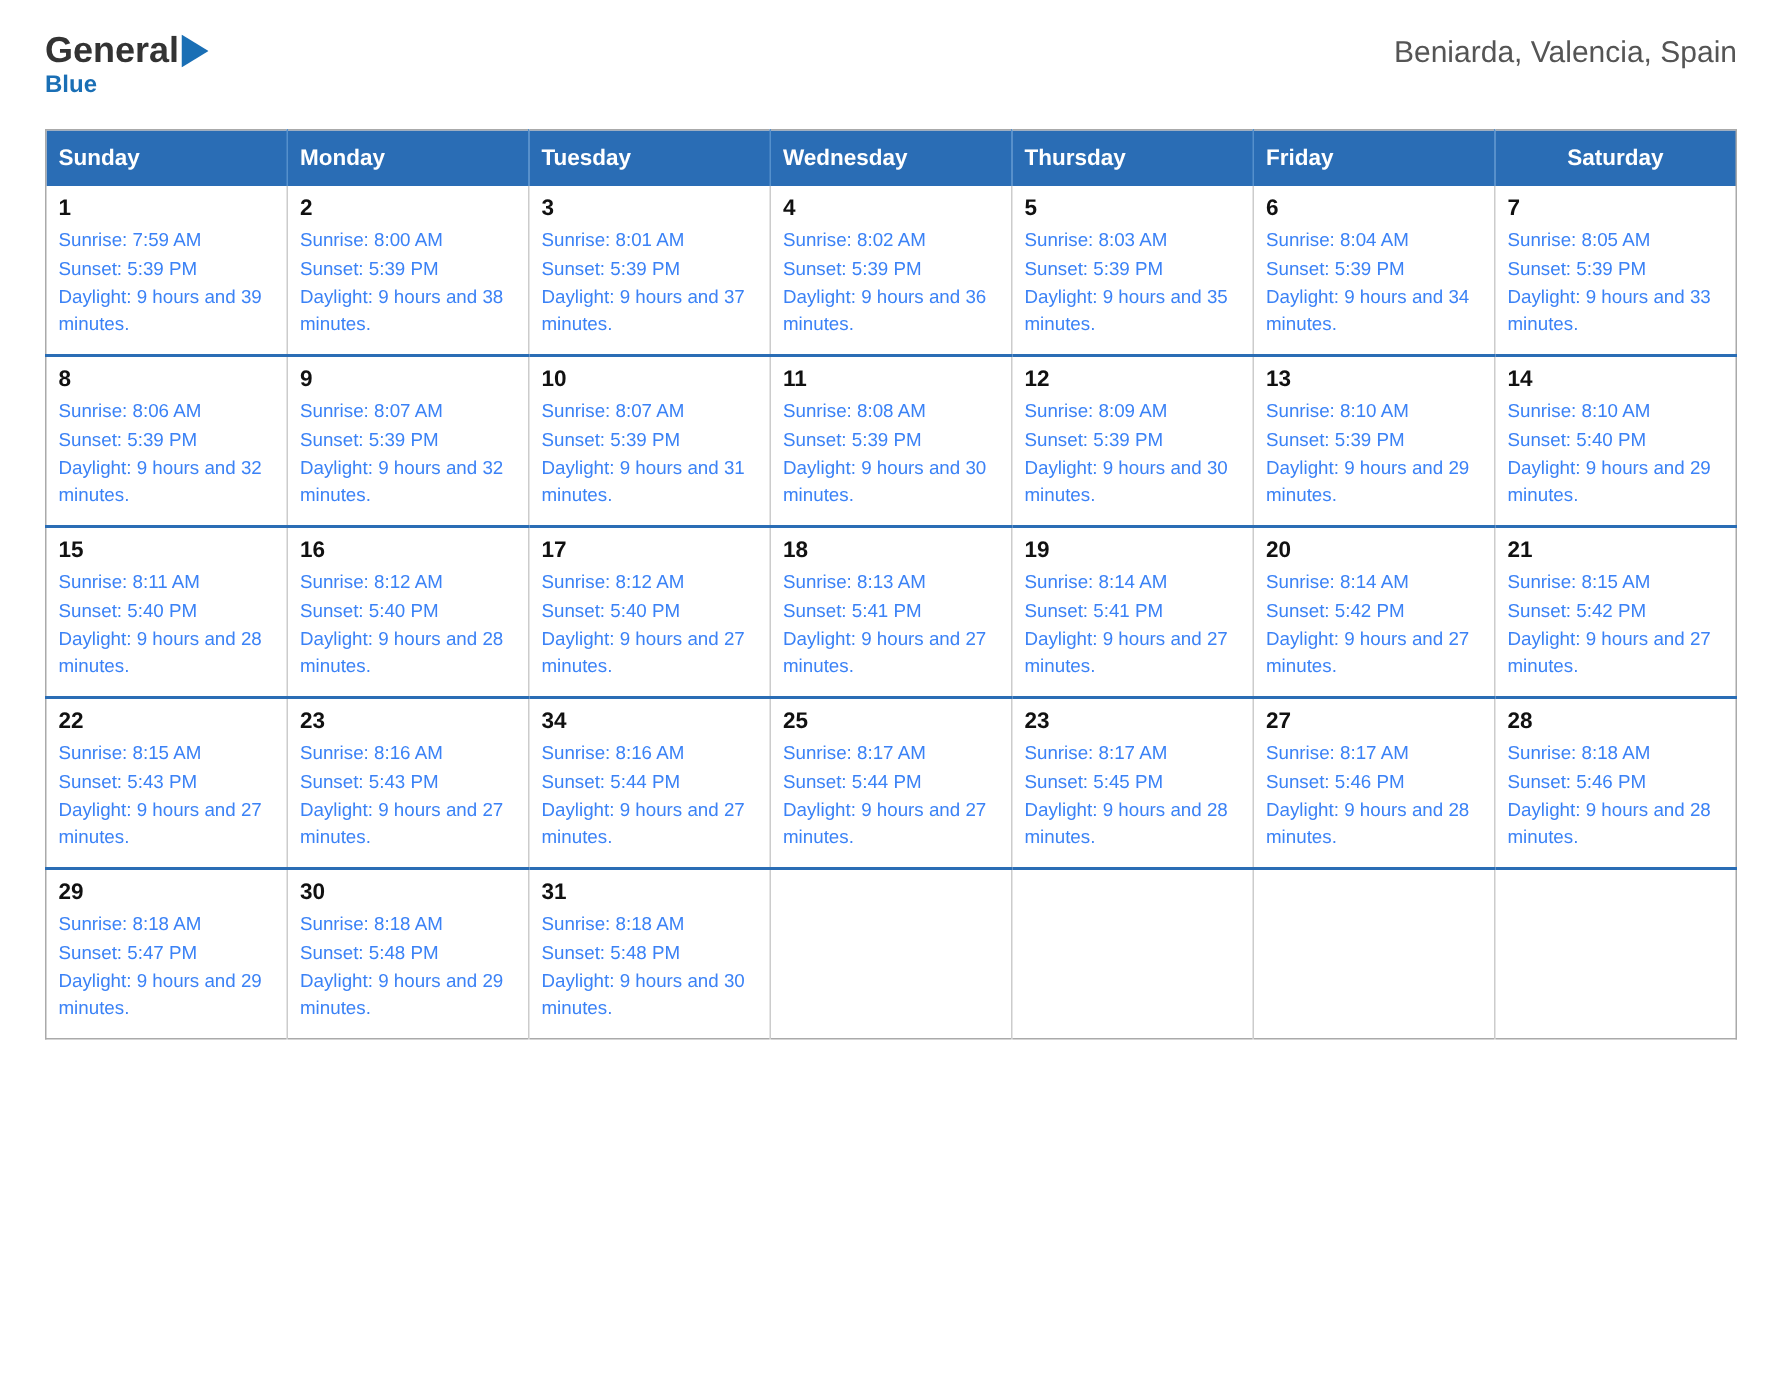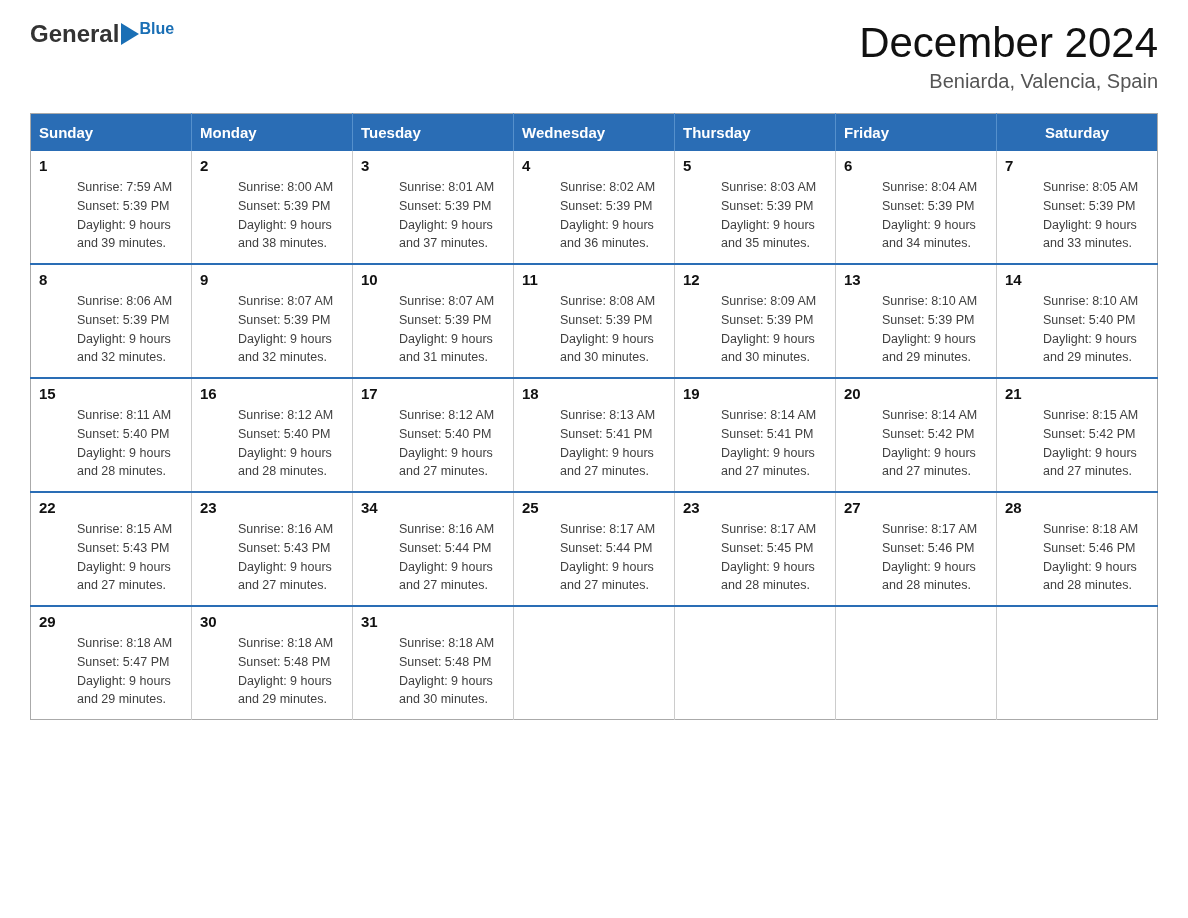--- a/index.html
+++ b/index.html
@@ -68,51 +68,49 @@
     .day-num {
       font-size: 15px;
       font-weight: bold;
       color: #111;
       margin-bottom: 4px;
       display: block;
     }
     .day-info {
       font-size: 12.5px;
       line-height: 1.5;
-      color: #404040;
-      margin-left: 38px;
+      color: #3b82f6;
     }
     .empty-cell {
       background: #fff;
     }
     
     .logo-wrap {
       display: flex;
       align-items: flex-end;
     }
   </style>
 </head>
 <body>
 
 <div class="header">
   <div class="logo-wrap">
-    <div style="display:flex;flex-direction:row;align-items:flex-start;">
+    <div style="display:flex;flex-direction:column;align-items:flex-start;">
       <div style="display:flex;align-items:center;">
         <span style="font-size:24px;font-weight:bold;color:#333;font-family:Arial,sans-serif;">General</span>
         <svg width="18" height="22" viewBox="0 0 18 22" style="margin-left:2px;margin-right:0;">
           <polygon points="0,0 18,11 0,22" fill="#1a6fb5"></polygon>
         </svg>
       </div>
       <div style="display:flex;align-items:center;">
         <span style="font-size:16px;font-weight:bold;color:#1a6fb5;font-family:Arial,sans-serif;margin-left:0;">Blue</span>
       </div>
     </div>
   </div>
   <div class="title-section">
-    <div class="main-title">December 2024</div>
     <div class="subtitle">Beniarda, Valencia, Spain</div>
   </div>
 </div>
 
 <table class="calendar" id="cal-table">
   <thead>
     <tr id="cal-header-row">
     <th>Sunday</th>
         <th>Monday</th>
         <th>Tuesday</th>

